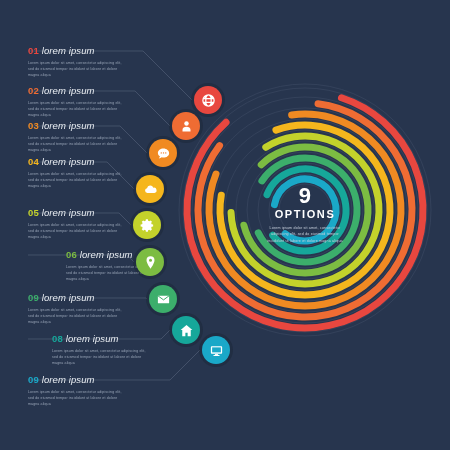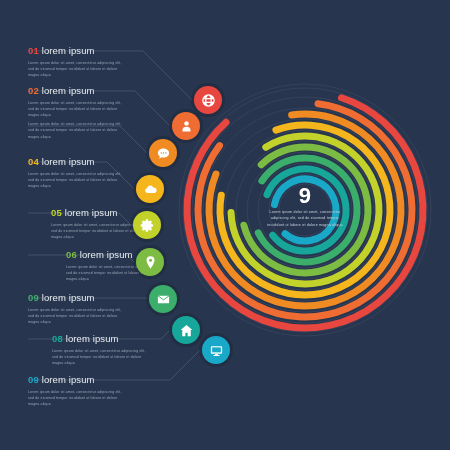--- a/index.html
+++ b/index.html
@@ -33,21 +33,21 @@
     padding:0 8px;
   }
 
   
   .item{position:absolute;left:28px;width:118px;}
   .item-title{
     font-size:9.5px;line-height:1;white-space:nowrap;color:#e9edf2;
     margin:0 0 4px 0;
   }
   .item-title .num{font-weight:bold;letter-spacing:.2px;}
-  .item-title .txt{color:#e9edf2;letter-spacing:.1px;}
+  .item-title .txt{color:#e9edf2;letter-spacing:.1px;font-style:italic;}
   .item-desc{
     font-size:3.5px;line-height:1.85;color:#9aa6b8;letter-spacing:.15px;
     margin:0;width:96px;
   }
 
   
   #connectors{position:absolute;inset:0;width:450px;height:450px;pointer-events:none;}
 
   
   .bubble{
@@ -83,20 +83,21 @@
         <path d="M 85.79 62.24 A 74 74 0 1 1 51.05 127.58" fill="none" stroke="#c3d22b" stroke-width="7" stroke-linecap="round"></path>
         <path d="M 81.24 79.68 A 63 63 0 1 1 63.87 140.24" fill="none" stroke="#7cbc42" stroke-width="7" stroke-linecap="round"></path>
         <path d="M 81.89 95.92 A 52 52 0 1 1 78.26 147.80" fill="none" stroke="#3cae6b" stroke-width="7" stroke-linecap="round"></path>
         <path d="M 86.99 109.64 A 41 41 0 1 1 92.69 150.24" fill="none" stroke="#16a79a" stroke-width="7" stroke-linecap="round"></path>
         <path d="M 94.47 119.62 A 31 31 0 1 1 105.07 148.75" fill="none" stroke="#1aa8c8" stroke-width="7" stroke-linecap="round"></path>
       </svg>
   </div>
 
   <div class="center-wrap">
     <div class="center-num">9</div>
+    <div class="center-label">OPTIONS</div>
     <div class="center-desc">Lorem ipsum dolor sit amet, consectetur adipiscing elit, sed do eiusmod tempor incididunt ut labore et dolore magna aliqua</div>
   </div>
 
   <svg id="connectors" viewBox="0 0 450 450">
       <path d="M 28 51 L 143.0 51 L 192.0 100.0" fill="none" stroke="#4a5870" stroke-width="0.8"></path>
       <path d="M 28 91 L 135.0 91 L 170.0 126.0" fill="none" stroke="#4a5870" stroke-width="0.8"></path>
       <path d="M 28 126 L 120.0 126 L 147.0 153.0" fill="none" stroke="#4a5870" stroke-width="0.8"></path>
       <path d="M 28 162 L 107.0 162 L 134.0 189.0" fill="none" stroke="#4a5870" stroke-width="0.8"></path>
       <path d="M 28 213 L 119.0 213 L 131.0 225.0" fill="none" stroke="#4a5870" stroke-width="0.8"></path>
       <path d="M 28 255 L 127.0 255 L 134.0 262.0" fill="none" stroke="#4a5870" stroke-width="0.8"></path>
@@ -108,27 +109,28 @@
   <div id="list-layer">
       <div class="item" style="top: 46px;">
         <div class="item-title"><span class="num" style="color: rgb(232, 71, 63);">01</span><span class="txt"> lorem ipsum</span></div>
         <p class="item-desc">Lorem ipsum dolor sit amet, consectetur adipiscing elit, sed do eiusmod tempor incididunt ut labore et dolore magna aliqua</p>
       </div>
       <div class="item" style="top: 86px;">
         <div class="item-title"><span class="num" style="color: rgb(239, 108, 51);">02</span><span class="txt"> lorem ipsum</span></div>
         <p class="item-desc">Lorem ipsum dolor sit amet, consectetur adipiscing elit, sed do eiusmod tempor incididunt ut labore et dolore magna aliqua</p>
       </div>
       <div class="item" style="top: 121px;">
+        <div class="item-title"><span class="num" style="color: rgb(240, 138, 34);">03</span><span class="txt"> lorem ipsum</span></div>
         <p class="item-desc">Lorem ipsum dolor sit amet, consectetur adipiscing elit, sed do eiusmod tempor incididunt ut labore et dolore magna aliqua</p>
       </div>
       <div class="item" style="top: 157px;">
         <div class="item-title"><span class="num" style="color: rgb(245, 182, 29);">04</span><span class="txt"> lorem ipsum</span></div>
         <p class="item-desc">Lorem ipsum dolor sit amet, consectetur adipiscing elit, sed do eiusmod tempor incididunt ut labore et dolore magna aliqua</p>
       </div>
-      <div class="item" style="top: 208px; margin-left: 23px;">
+      <div class="item" style="top: 208px;">
         <div class="item-title"><span class="num" style="color: rgb(195, 210, 43);">05</span><span class="txt"> lorem ipsum</span></div>
         <p class="item-desc">Lorem ipsum dolor sit amet, consectetur adipiscing elit, sed do eiusmod tempor incididunt ut labore et dolore magna aliqua</p>
       </div>
       <div class="item" style="top: 250px; margin-left: 38px;">
         <div class="item-title"><span class="num" style="color: rgb(124, 188, 66);">06</span><span class="txt"> lorem ipsum</span></div>
         <p class="item-desc">Lorem ipsum dolor sit amet, consectetur adipiscing elit, sed do eiusmod tempor incididunt ut labore et dolore magna aliqua</p>
       </div>
       <div class="item" style="top: 293px;">
         <div class="item-title"><span class="num" style="color: rgb(60, 174, 107);">09</span><span class="txt"> lorem ipsum</span></div>
         <p class="item-desc">Lorem ipsum dolor sit amet, consectetur adipiscing elit, sed do eiusmod tempor incididunt ut labore et dolore magna aliqua</p>

